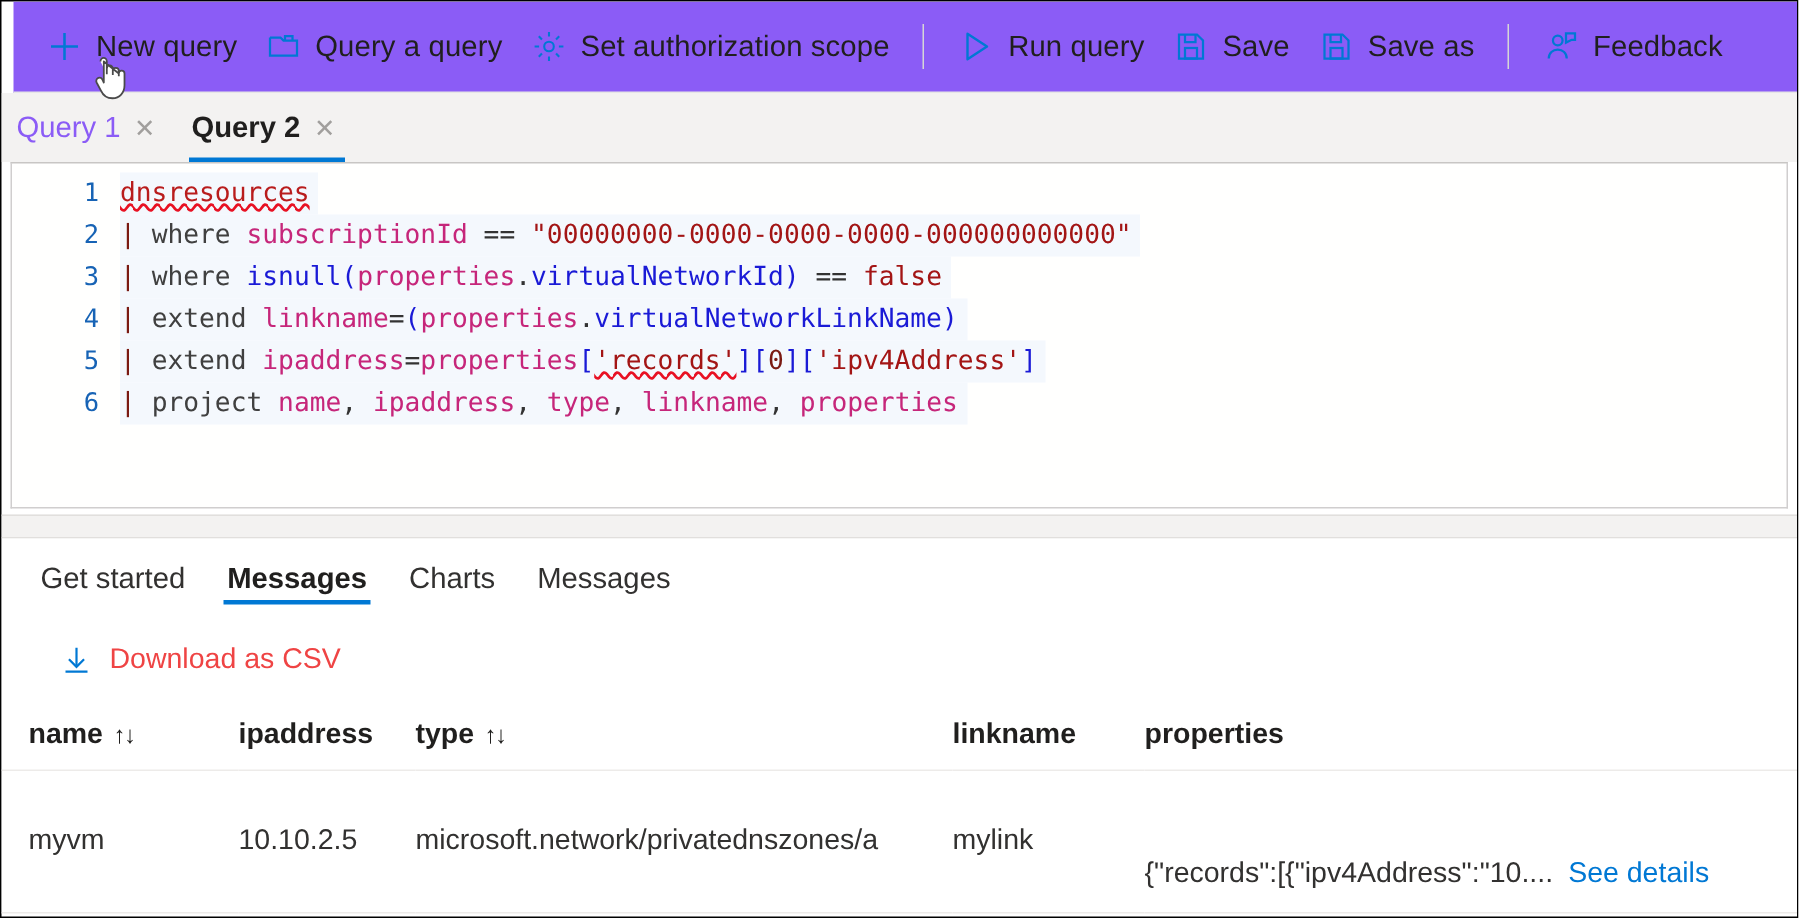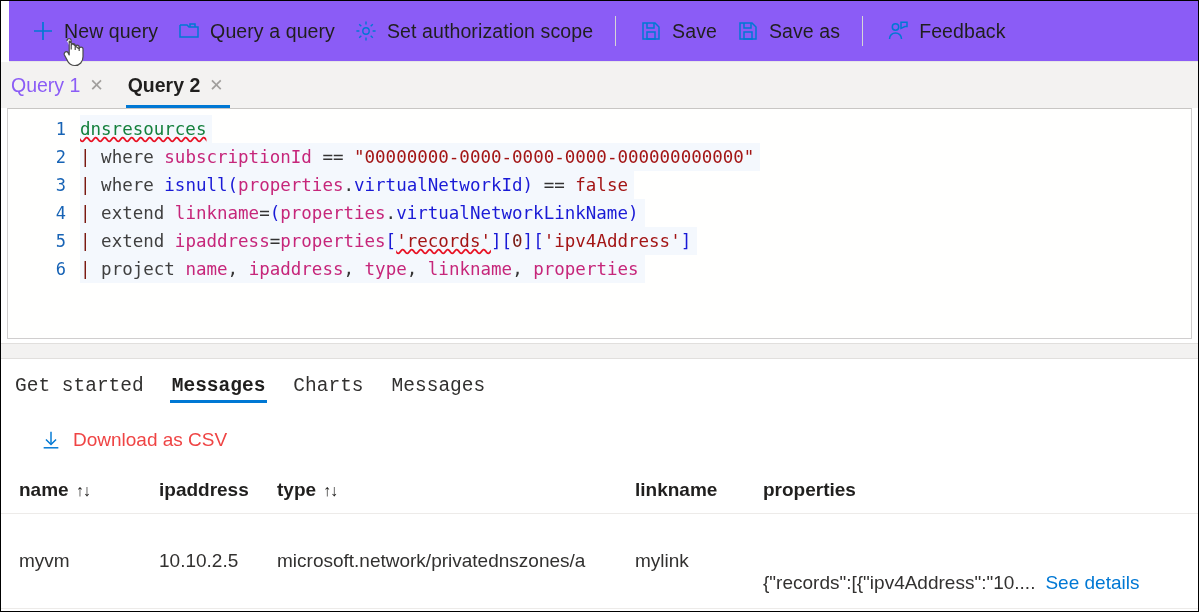--- a/index.html
+++ b/index.html
@@ -122,21 +122,21 @@
   }
   .ctext {
     background: #f4f8fd;
     padding-right: 6px;
     white-space: pre;
     display: inline-block;
     height: 28px;
     line-height: 28px;
   }
   .cline.l1 .ctext { background: #f4f8fd; }
-  .tok-tbl { color: #15803d; border-bottom: 0; position: relative; margin-top: 20px; }
+  .tok-tbl { color: #b91c1c; border-bottom: 0; position: relative; margin-top: 20px; }
   .squiggle {
     text-decoration: underline wavy #e81123;
     text-decoration-skip-ink: none;
   }
   .tok-pipe { color: #7a1a12; }
   .tok-kw   { color: #404040; }
   .tok-ident{ color: #c6267a; }
   .tok-fn   { color: #1a1ad6; }
   .tok-str  { color: #a31515; }
   .tok-num  { color: #7a1a12; }
@@ -157,21 +157,21 @@
 
   
   .results {
     padding: 0 0 0 0;
     background: #ffffff;
   }
   .rtabs {
     display: flex;
     align-items: center;
     height: 54px;
-    font-family: Liberation Mono, monospace;
+    padding-left: 12px;
   }
   .rtab {
     position: relative;
     height: 54px;
     display: flex;
     align-items: center;
     padding: 0 14px;
     font-size: 19.5px;
     color: #323130;
     cursor: pointer;
@@ -295,20 +295,28 @@
         <svg width="24" height="24" viewBox="0 0 24 24" fill="none" stroke="#0078d4" stroke-width="1.4">
           <circle cx="12" cy="12" r="3.2"></circle>
           <path d="M12 2.4v3M12 18.6v3M2.4 12h3M18.6 12h3M5.2 5.2l2.1 2.1M16.7 16.7l2.1 2.1M18.8 5.2l-2.1 2.1M7.3 16.7l-2.1 2.1"></path>
         </svg>
       </span>
       <span class="lbl">Set authorization scope</span>
     </div>
 
     <div class="cmd-sep"></div>
 
+    <div class="cmd">
+      <span class="ico">
+        <svg width="24" height="24" viewBox="0 0 24 24">
+            <path d="M6 3.5 19 12 6 20.5z" fill="none" stroke="#0078d4" stroke-width="1.6" stroke-linejoin="round"></path>
+          </svg>
+      </span>
+      <span class="lbl">Run query</span>
+    </div>
 
     <div class="cmd">
       <span class="ico">
         <svg width="24" height="24" viewBox="0 0 24 24" fill="none" stroke="#0078d4" stroke-width="1.5">
           <path d="M4 4h12l4 4v12H4z"></path>
             <path d="M8 4v5h7V4"></path>
             <rect x="8" y="13" width="8" height="7"></rect>
         </svg>
       </span>
       <span class="lbl">Save</span>

